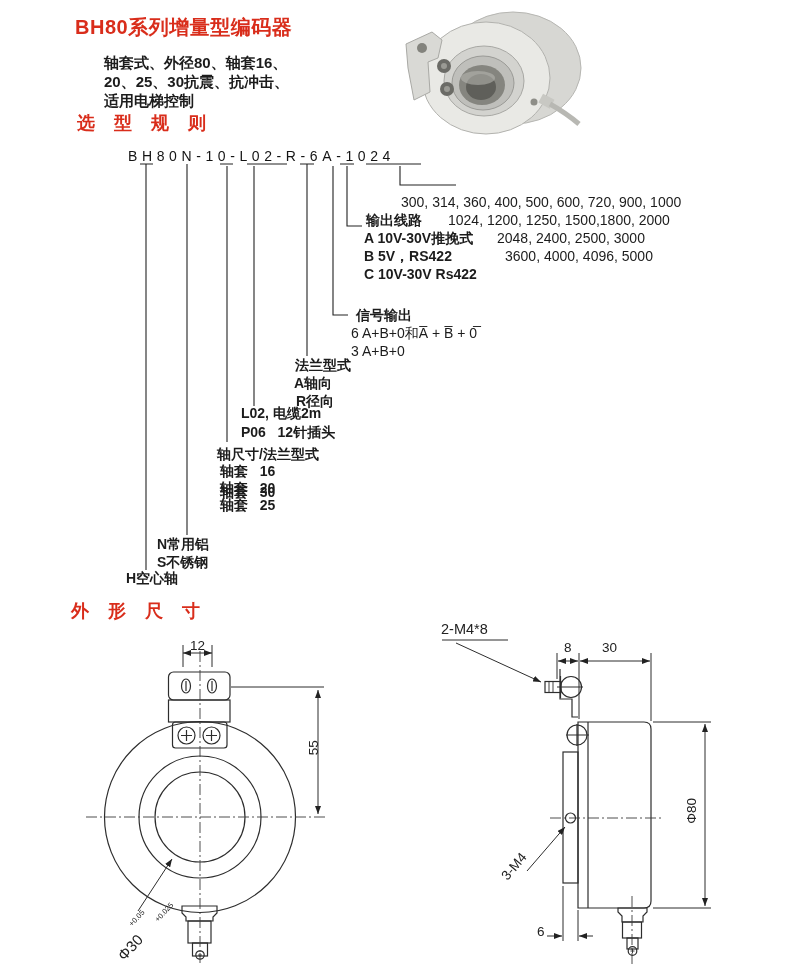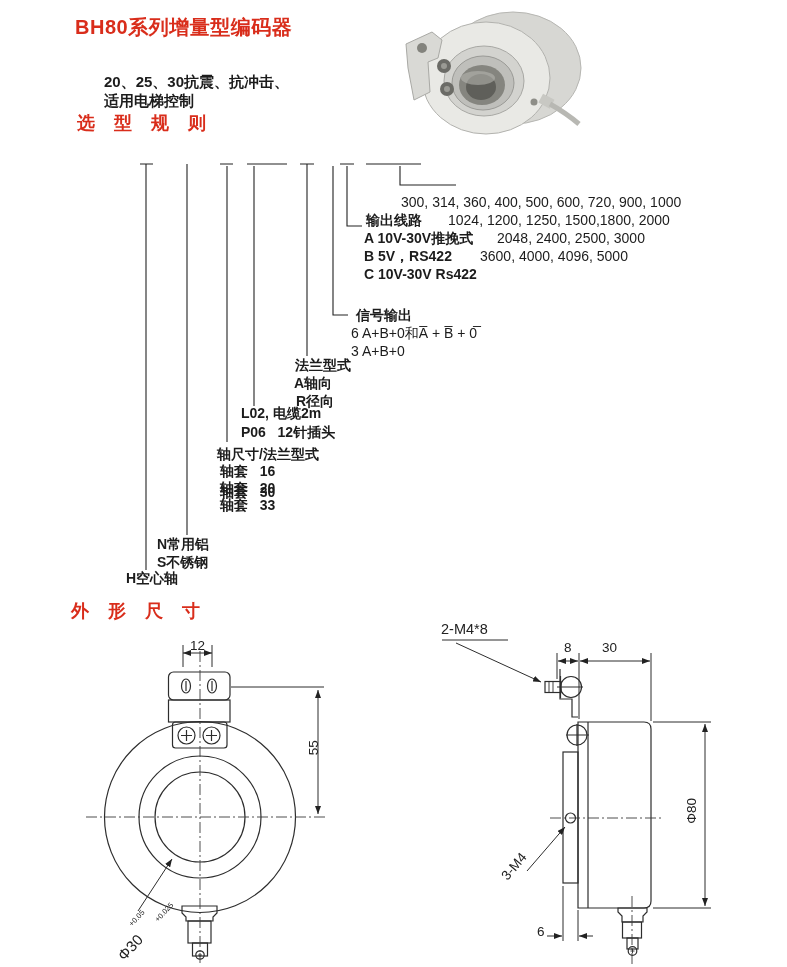--- a/index.html
+++ b/index.html
@@ -149,51 +149,53 @@
         <line x1="593" y1="936" x2="579" y2="936" marker-end="url(#arr)"></line>
       </g>
 
       <path d="M442,640 H508" stroke-width="1"></path>
       <line x1="456" y1="643" x2="541" y2="682" stroke-width="1" marker-end="url(#arr)"></line>
       <line x1="527" y1="871" x2="565" y2="827" stroke-width="1" marker-end="url(#arr)"></line>
     </g>
   </svg>
 
   <div class="t red title" style="left:75px;top:16px;">BH80系列增量型编码器</div>
+  <div class="t desc" style="left:104px;top:53px;">轴套式、外径80、轴套16、</div>
   <div class="t desc" style="left:104px;top:72px;">20、25、30抗震、抗冲击、</div>
   <div class="t desc" style="left:104px;top:91px;">适用电梯控制</div>
   <div class="t red h2" style="left:71px;top:113px;margin-left:6px;">选 型 规 则</div>
   <div class="t red h2" style="left:71px;top:601px;">外 形 尺 寸</div>
 
+  <div class="t model" style="left:128px;top:148px;">BH80N-10-L02-R-6A-1024</div>
 
   <div class="t" style="left:401px;top:194px;">300, 314, 360, 400, 500, 600, 720, 900, 1000</div>
   <div class="t" style="left:448px;top:212px;">1024, 1200, 1250, 1500,1800, 2000</div>
   <div class="t" style="left:497px;top:230px;">2048, 2400, 2500, 3000</div>
-  <div class="t" style="left:480px;top:248px;text-align:center;">3600, 4000, 4096, 5000</div>
+  <div class="t" style="left:505px;top:248px;text-align:center;">3600, 4000, 4096, 5000</div>
 
   <div class="t cn" style="left:366px;top:212px;">输出线路</div>
   <div class="t cn" style="left:364px;top:230px;">A 10V-30V推挽式</div>
   <div class="t cn" style="left:364px;top:248px;">B 5V，RS422</div>
   <div class="t cn" style="left:364px;top:266px;">C 10V-30V Rs422</div>
 
   <div class="t cn" style="left:356px;top:307px;">信号输出</div>
   <div class="t" style="left:351px;top:325px;">6 A+B+0和A̅ + B̅ + 0̅</div>
   <div class="t" style="left:351px;top:343px;">3 A+B+0</div>
 
   <div class="t cn" style="left:295px;top:357px;">法兰型式</div>
   <div class="t cn" style="left:294px;top:375px;">A轴向</div>
   <div class="t cn" style="left:296px;top:393px;">R径向</div>
 
   <div class="t cn" style="left:241px;top:405px;">L02, 电缆2m</div>
   <div class="t cn" style="left:241px;top:424px;">P06   12针插头</div>
 
   <div class="t cn" style="left:217px;top:446px;">轴尺寸/法兰型式</div>
   <div class="t cn" style="left:220px;top:463px;">轴套   16</div>
   <div class="t cn" style="left:220px;top:480px;">轴套   20</div>
-  <div class="t cn" style="left:220px;top:497px;">轴套   33</div>
+  <div class="t cn" style="left:220px;top:497px;">轴套   25</div>
   <div class="t cn" style="left:220px;top:484px;">轴套   30</div>
 
   <div class="t cn" style="left:157px;top:536px;">N常用铝</div>
   <div class="t cn" style="left:157px;top:554px;">S不锈钢</div>
   <div class="t cn" style="left:126px;top:570px;">H空心轴</div>
 
   <div class="t dim" style="left:190px;top:638px;">12</div>
   <div class="t dim rot90" style="left:299px;top:740px;width:30px;">55</div>
 
   <div class="t dim" style="left:92px;top:903px;transform:rotate(-47deg);transform-origin:center;">

